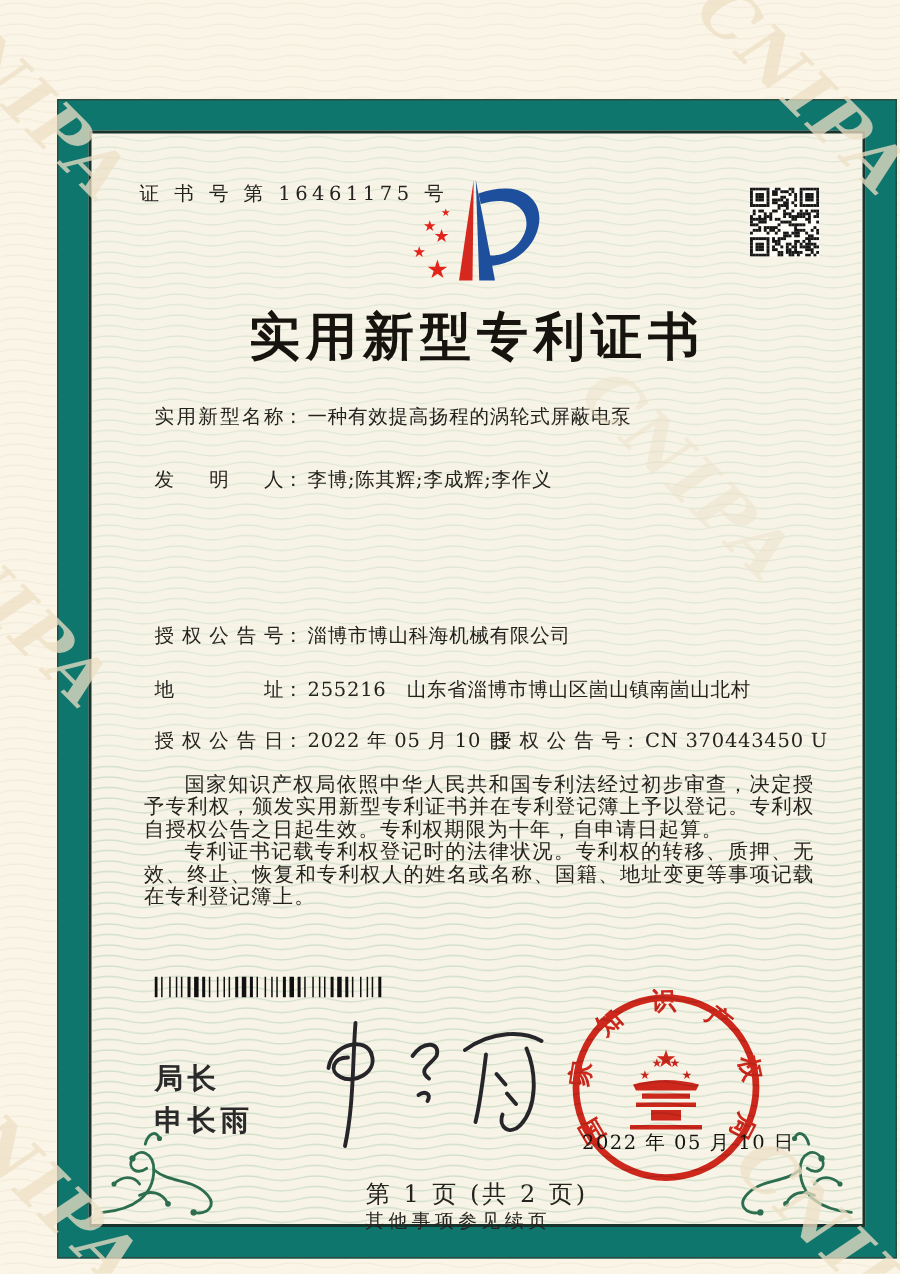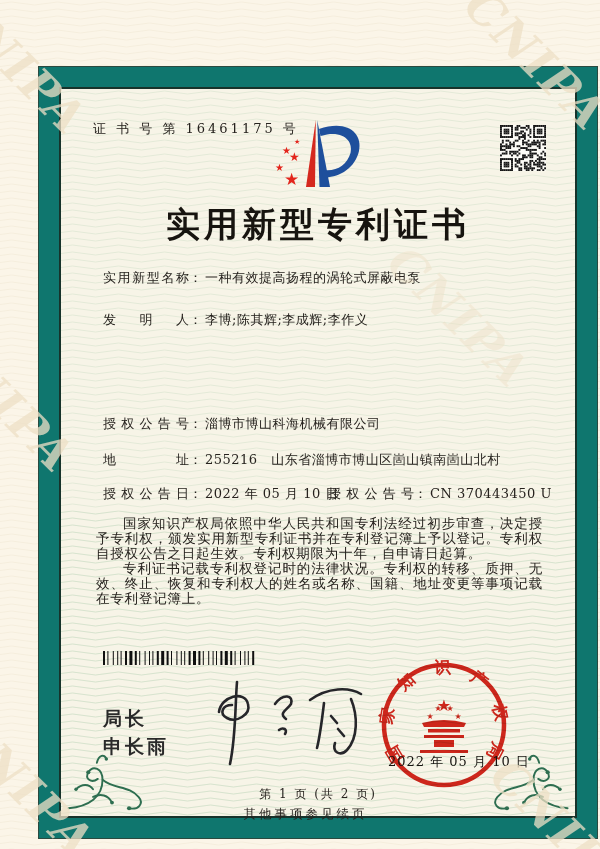--- a/index.html
+++ b/index.html
@@ -50,21 +50,21 @@
   .signer { left:42px; font-family:"Liberation Sans","DejaVu Sans",sans-serif;
             font-weight:700; font-size:19px; letter-spacing:3px; color:#2a2a2a; }
   .signer-title { top:617px; }
   .signer-name { top:645px; }
   .signature { left:130px; top:585px; z-index:5; }
 
   .seal { left:317px; top:570px; width:132px; height:132px; z-index:5; mix-blend-mode:multiply; }
   .seal-date { left:327px; top:664px; width:130px; font-size:13px; letter-spacing:1px;
                color:#15130f; z-index:6; white-space:nowrap; }
 
-  .page-info { left:0; right:0; top:697px; text-align:center; font-size:12px;
+  .page-info { left:0; right:0; top:697px; text-align:center; font-size:16px;
                letter-spacing:2px; color:#26221e; }
 
   .orn { position:absolute; bottom:3px; width:96px; height:90px; z-index:3; }
   .orn-left { left:3px; }
   .orn-right { right:3px; transform:scaleX(-1); }
 
   .footer-note { position:absolute; left:0; right:0; top:806px; text-align:center;
                  font-size:12.5px; letter-spacing:3px; color:#26221e; z-index:2;padding-left:11px; }
 </style>
 </head>

